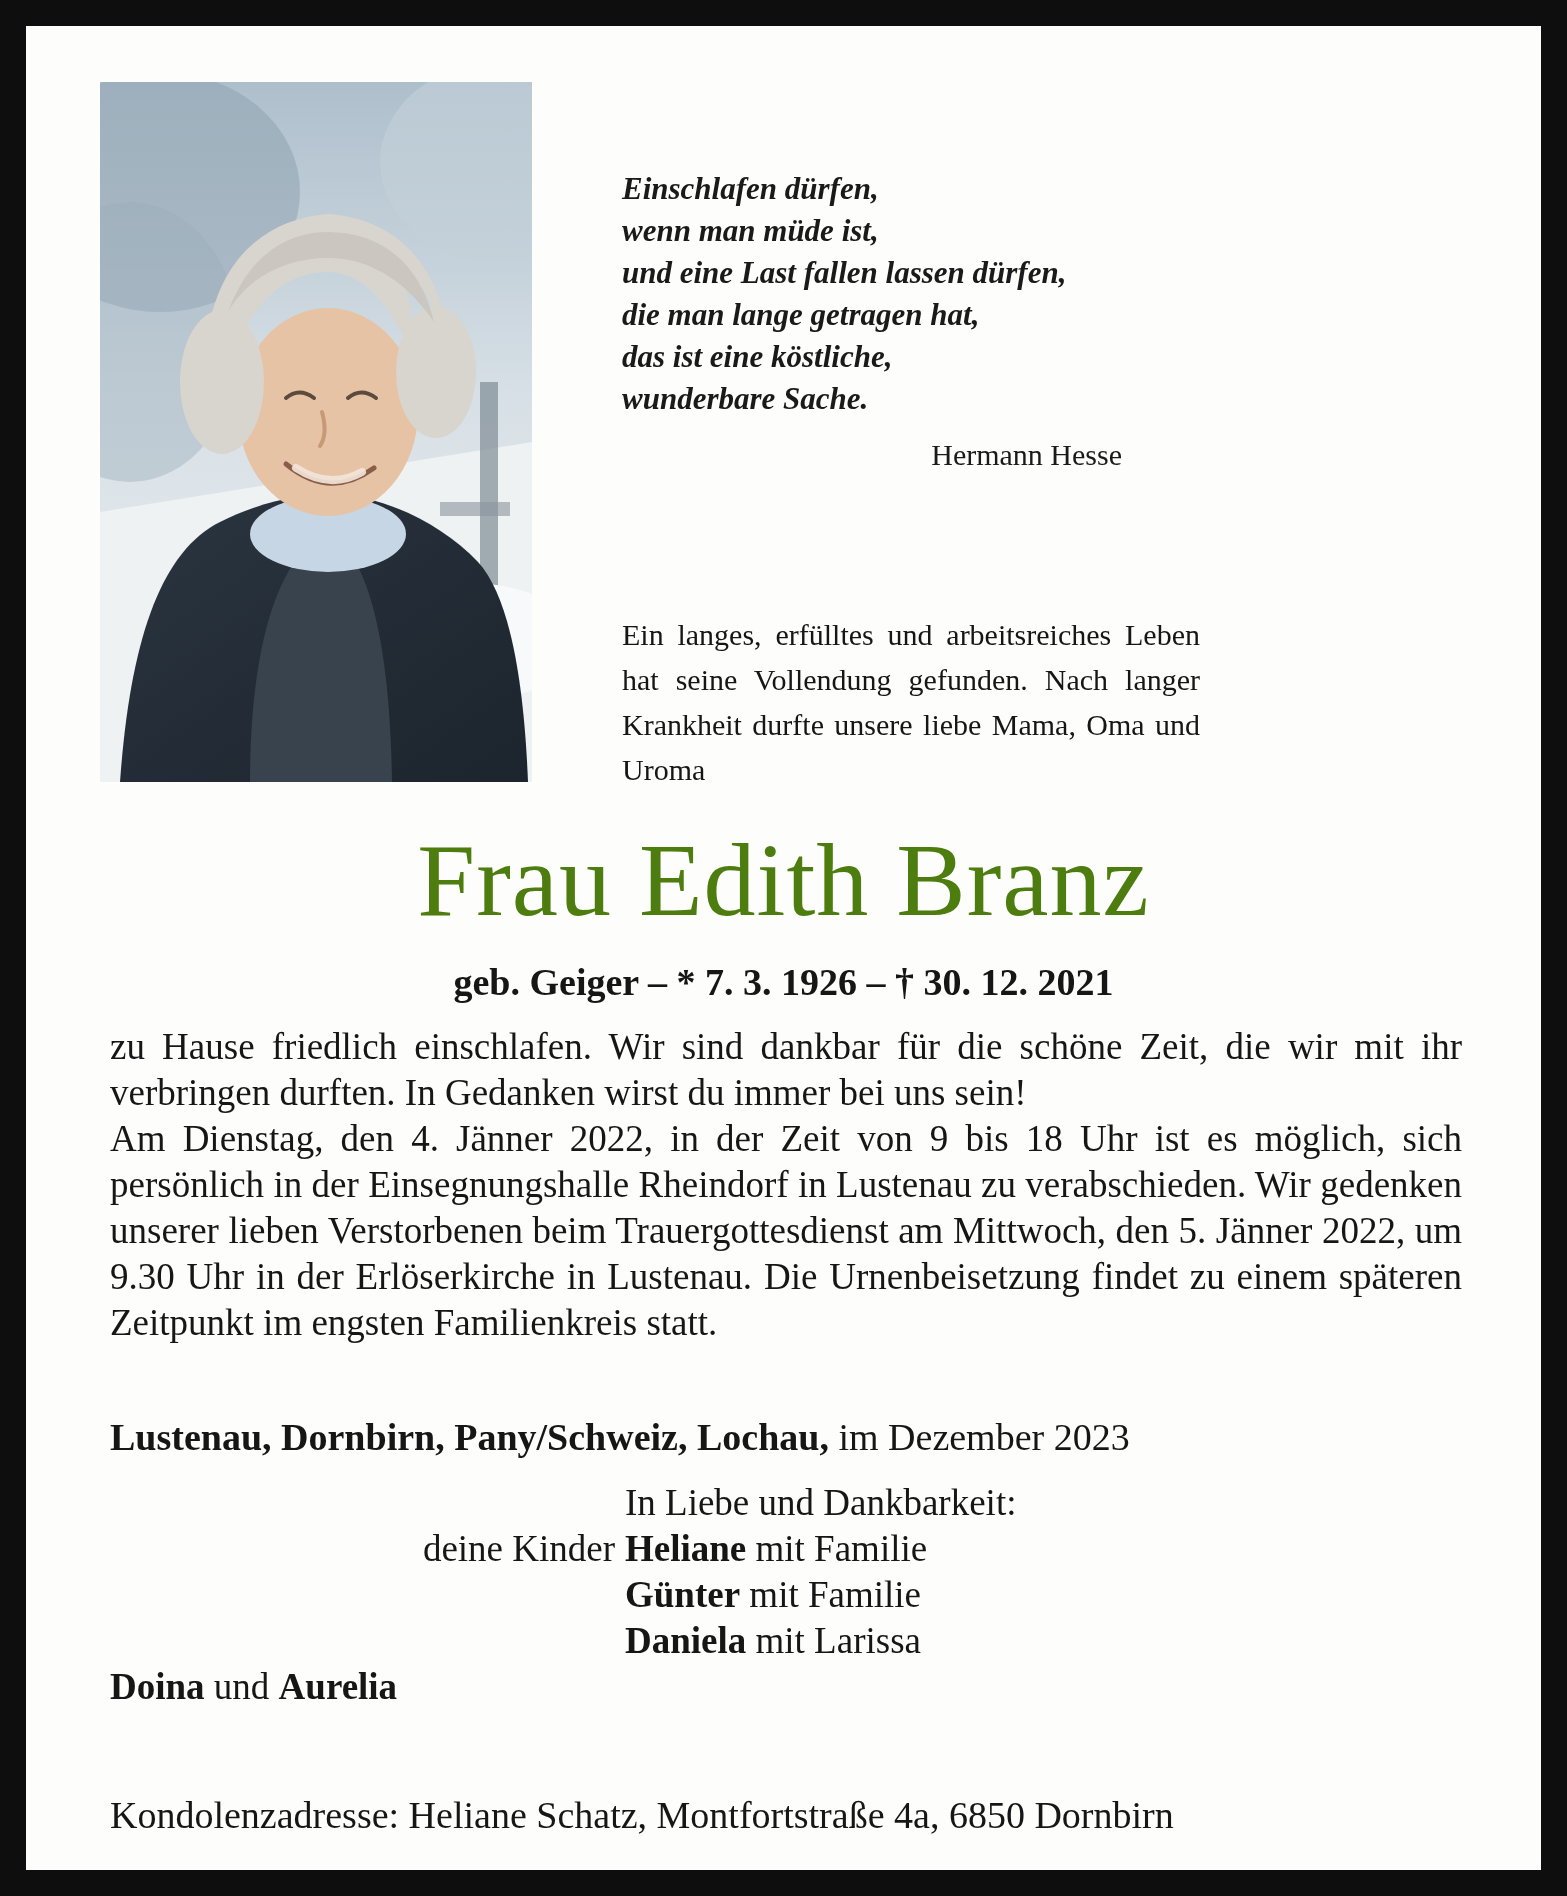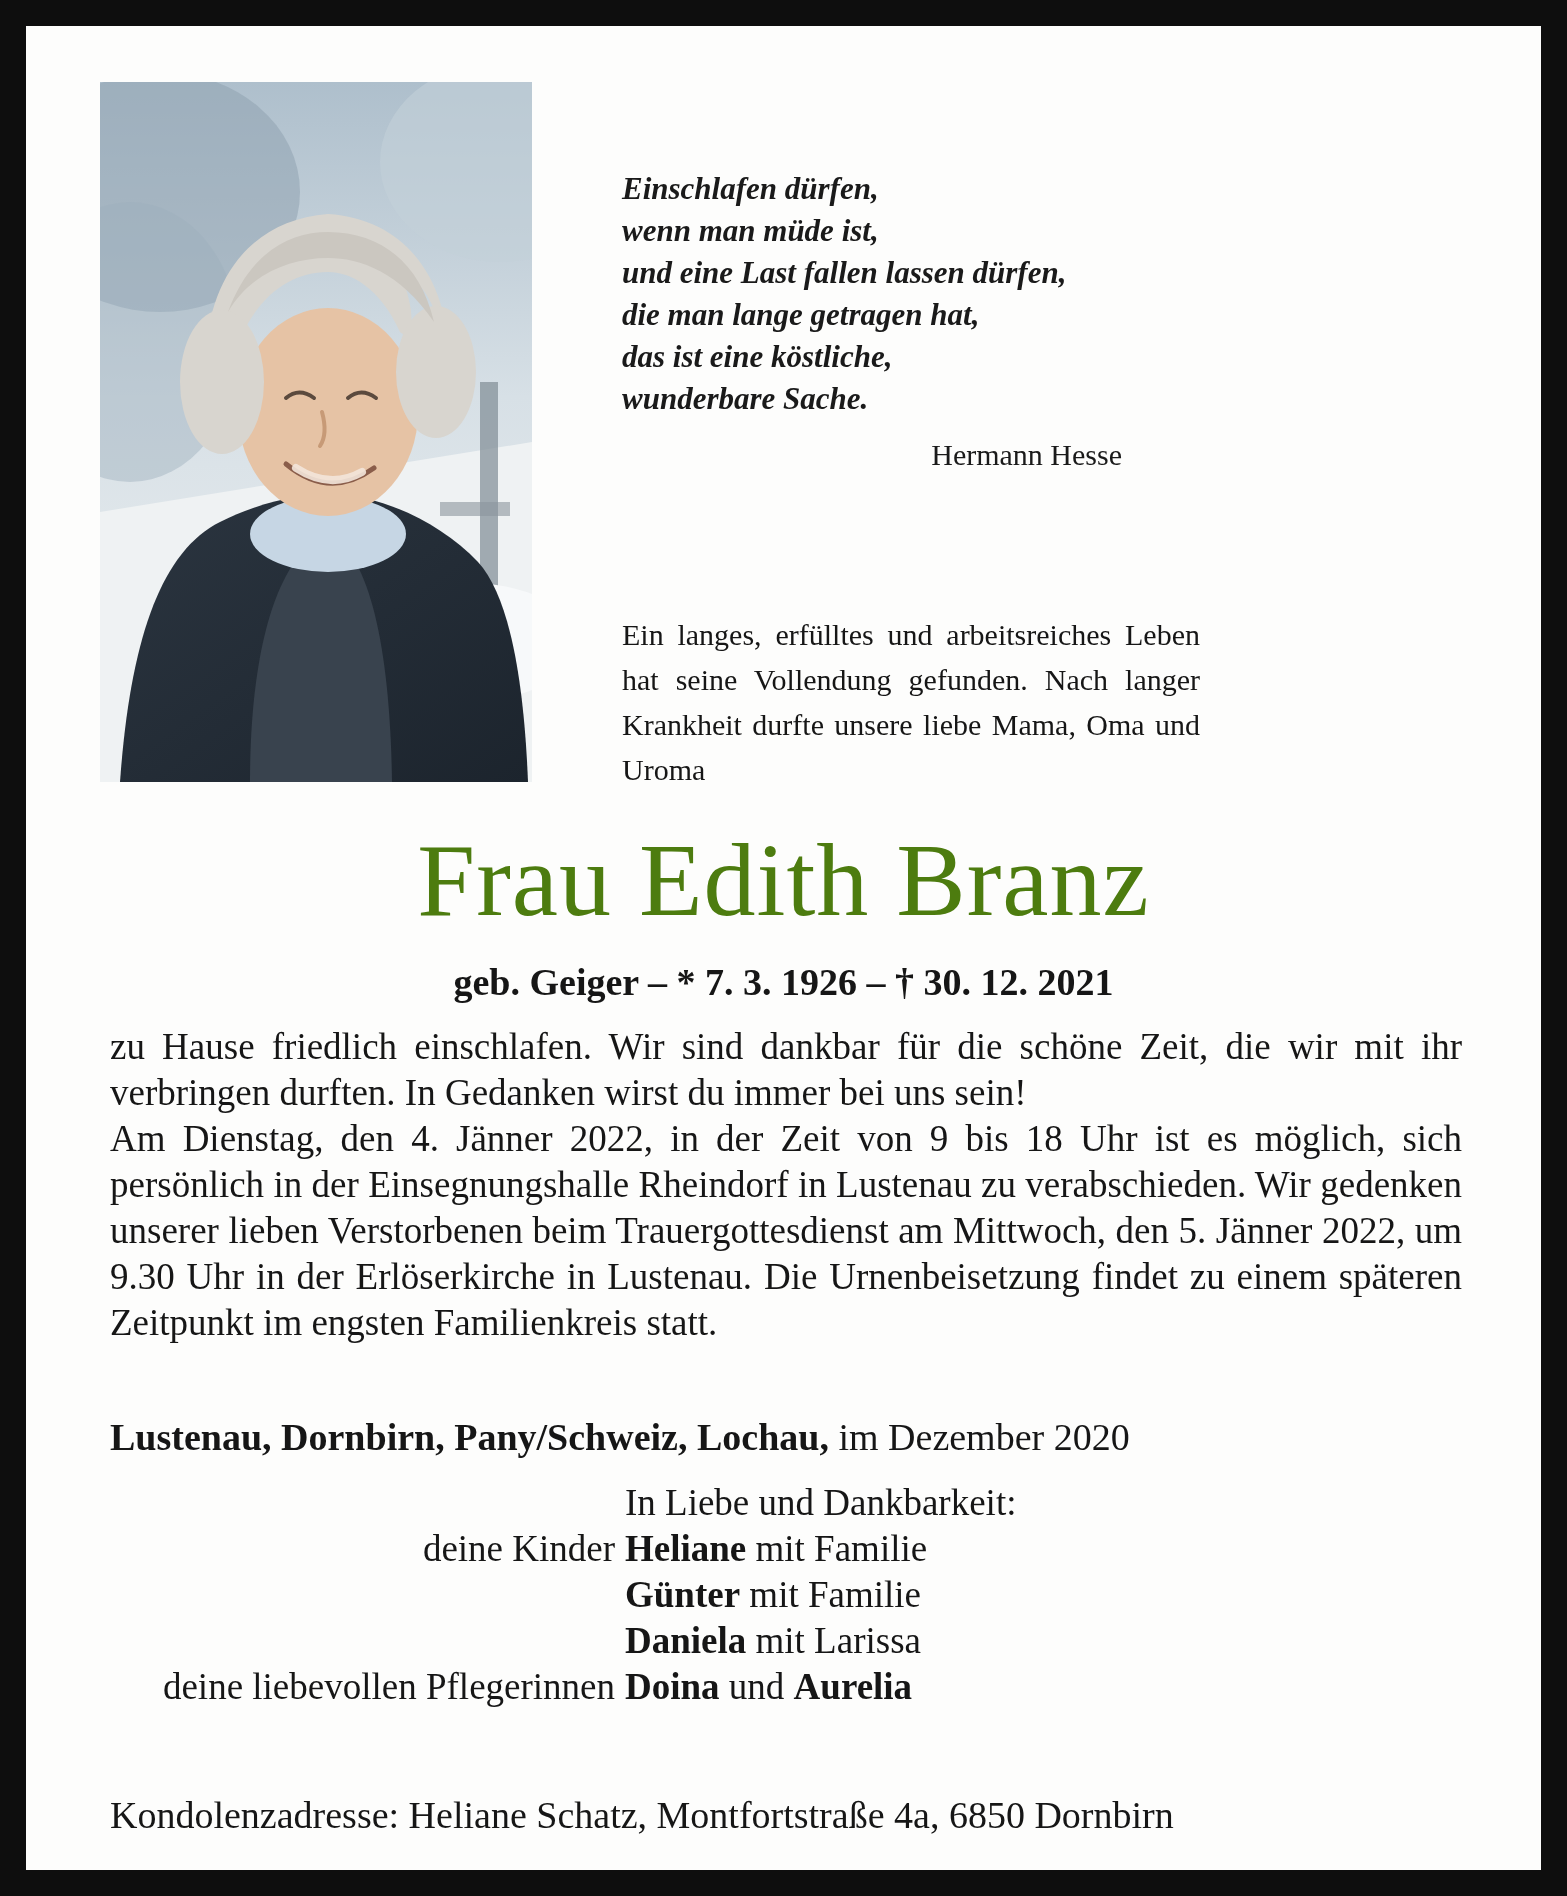--- a/index.html
+++ b/index.html
@@ -195,21 +195,21 @@
 
     <div class="deceased-name">Frau Edith Branz</div>
 
     <div class="birth-death">geb. Geiger – * 7. 3. 1926 – † 30. 12. 2021</div>
 
     <div class="body-text">
       <p>zu Hause friedlich einschlafen. Wir sind dankbar für die schöne Zeit, die wir mit ihr verbringen durften. In Gedanken wirst du immer bei uns sein!</p>
       <p>Am Dienstag, den 4. Jänner 2022, in der Zeit von 9 bis 18 Uhr ist es möglich, sich persönlich in der Einsegnungshalle Rheindorf in Lustenau zu verabschieden. Wir gedenken unserer lieben Verstorbenen beim Trauergottesdienst am Mittwoch, den 5. Jänner 2022, um 9.30 Uhr in der Erlöserkirche in Lustenau. Die Urnenbeisetzung findet zu einem späteren Zeitpunkt im engsten Familienkreis statt.</p>
     </div>
 
-    <div class="places-line"><span class="b">Lustenau, Dornbirn, Pany/Schweiz, Lochau,</span><span> im Dezember 2020</span></div>
+    <div class="places-line"><span class="b">Lustenau, Dornbirn, Pany/Schweiz, Lochau,</span><span> im Dezember 2023</span></div>
 
     <div class="tribute">
       <div class="tribute-row">
         <div class="tribute-prefix"></div>
         <div class="tribute-names">In Liebe und Dankbarkeit:</div>
       </div>
       <div class="tribute-row">
         <div class="tribute-prefix">deine Kinder</div>
         <div class="tribute-names"><span class="n">Heliane</span><span> mit Familie</span><span class="n"></span></div>
       </div>
@@ -218,21 +218,20 @@
       </div>
       <div class="tribute-row">
         <div class="tribute-prefix"></div>
         <div class="tribute-names"><span class="n">Günter</span><span> mit Familie</span><span class="n"></span></div>
       </div>
       <div class="tribute-row">
         <div class="tribute-prefix"></div>
         <div class="tribute-names"><span class="n">Daniela</span><span> mit Larissa</span><span class="n"></span></div>
       </div>
       <div class="tribute-row">
-        <div class="tribute-prefix">deine liebevollen Pflegerinnen</div>
         <div class="tribute-names"><span class="n">Doina</span><span> und </span><span class="n">Aurelia</span></div>
       </div>
     </div>
 
     <div class="condolence">Kondolenzadresse: Heliane Schatz, Montfortstraße 4a, 6850 Dornbirn</div>
 
   </div>
 </div>
 
 </body></html>

